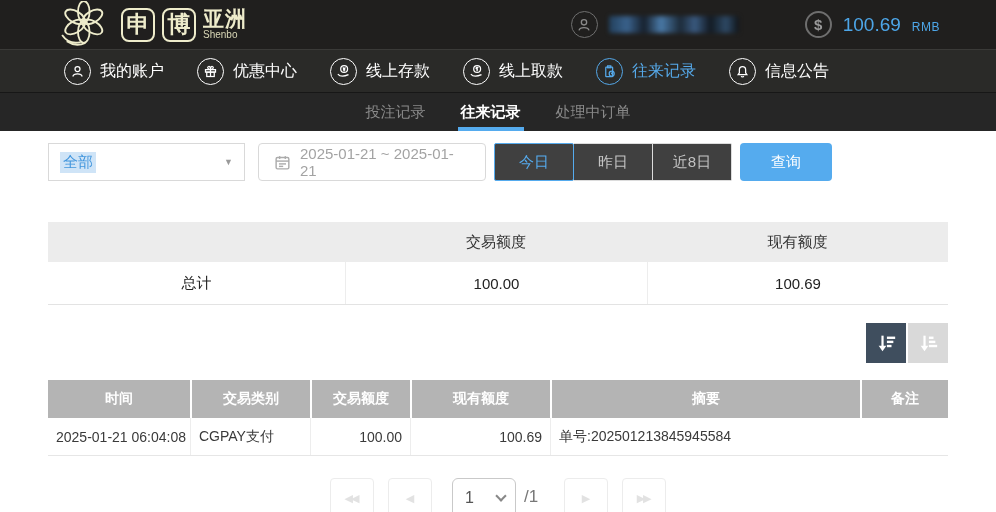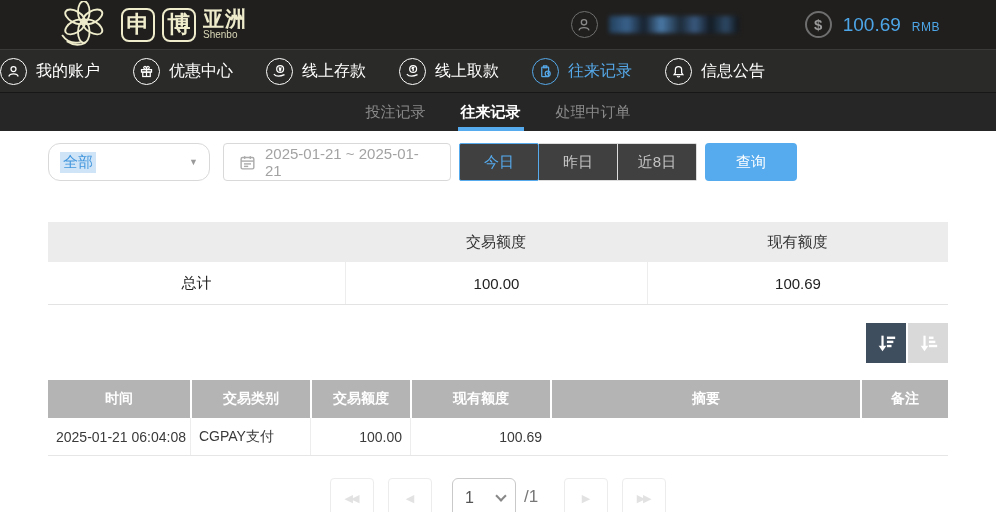--- a/index.html
+++ b/index.html
@@ -25,40 +25,40 @@
   .blurred-name { width:130px; height:17px; border-radius:2px; filter:blur(2.2px);
     background:linear-gradient(90deg,#23405c 0%,#3a628c 14%,#16202c 27%,#4a7aa8 40%,
       #1c2a38 55%,#3a5a80 66%,#121a22 78%,#2e4a66 90%,#101418 100%); }
   .balance { display:flex; align-items:center; gap:11px; cursor:pointer; }
   .dollar-ic { border:2px solid #6e6e6e; color:#9a9a9a; font-size:15px; font-weight:bold; }
   .amount { color:var(--balance-text,#4da6e8); font-size:19px; }
   .currency { color:var(--balance-text,#4da6e8); font-size:12px; margin-top:5px; letter-spacing:.5px; }
 
   
   .mainnav { height:43px; background:var(--nav-bg,#2a2a28); border-top:1px solid #3a3a38;
-    display:flex; align-items:center; gap:33px; }
+    display:flex; align-items:center; padding-left:64px; gap:33px; }
   .nav-item { display:flex; align-items:center; gap:9px; color:#fff; font-size:16px;
     cursor:pointer; white-space:nowrap; }
   .nav-item .nav-ic { border:1.5px solid currentColor; color:inherit; }
   .nav-item.active { color:var(--nav-active,#55a8e8); }
 
   
   .subnav { height:39px; background:var(--subnav-bg,#262626); border-top:1px solid #171717;
     display:flex; justify-content:center; gap:31px; }
   .subtab { color:#8a8a8a; font-size:15px; display:flex; align-items:center; position:relative;
     padding:0 2px; cursor:pointer; }
   .subtab.active { color:#fff; font-weight:bold; }
   .subtab.active::after { content:""; position:absolute; left:-1px; right:-1px; bottom:0;
     height:4px; background:var(--accent,#55abee); }
 
   main { width:900px; margin:12px 48px 0; }
 
   
   .filter-row { display:flex; height:38px; align-items:stretch; }
-  .type-select { width:162px; border:1px solid #d9d9d9; border-radius:12px; display:flex;
+  .type-select { width:197px; border:1px solid #d9d9d9; border-radius:0; display:flex;
     align-items:center; justify-content:space-between; padding:0 11px; cursor:pointer; }
   .selected-val { background:#cfe4f7; color:#4296dd; font-size:15px; padding:1px 3px; }
   .select-caret { color:#9a9a9a; font-size:9px; }
   .date-input { width:228px; margin-left:13px; border:1px solid #d9d9d9; border-radius:4px;
     display:flex; align-items:center; gap:9px; padding:0 15px; color:#a3a3a3; font-size:15px;
     cursor:pointer; }
   .quick-group { display:flex; margin-left:8px; }
   .quick-btn { width:79px; border:1px solid #dcdcdc; border-left:none; background:#404040;
     color:#c3c3c3; font-size:15px; display:flex; align-items:center; justify-content:center;
     cursor:pointer; }
@@ -296,20 +296,21 @@
       <div>交易额度</div>
       <div>现有额度</div>
       <div>摘要</div>
       <div>备注</div>
     </div>
     <div class="rec-row">
       <div>2025-01-21 06:04:08</div>
       <div>CGPAY支付</div>
       <div class="cell-right">100.00</div>
       <div class="cell-right">100.69</div>
+      <div>单号:202501213845945584</div>
     </div>
   </div>
 
   <div class="pagination">
     <button class="page-btn">◀◀</button>
     <button class="page-btn">◀</button>
     <div class="page-select">
       <span>1</span>
       <span class="chev"></span>
     </div>

